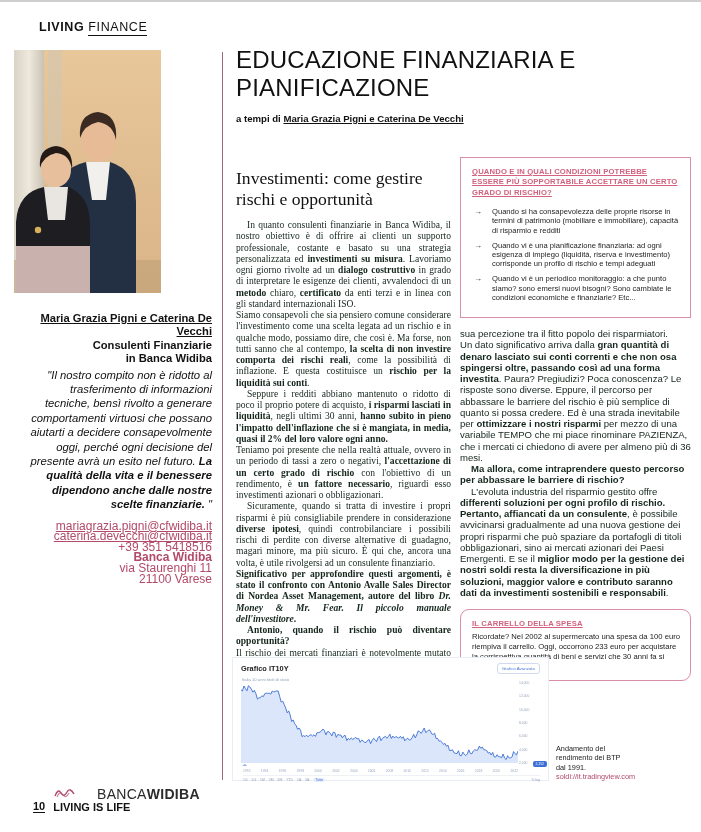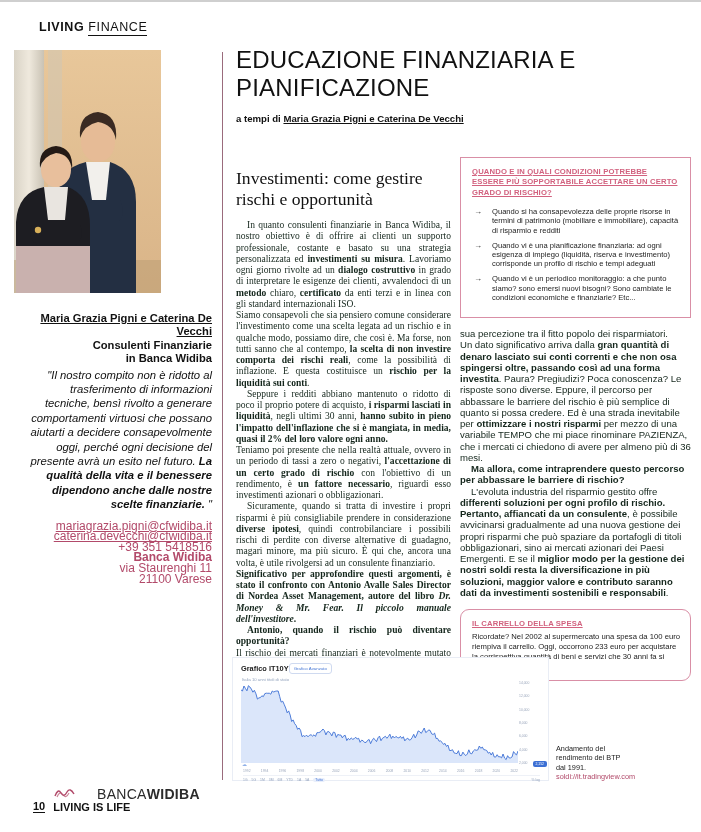--- a/index.html
+++ b/index.html
@@ -79,21 +79,21 @@
            font-family:"Liberation Sans",sans-serif;font-size:7.6px;line-height:9.2px;color:#1c1c1c;}
   .pbox li .arw{position:absolute;left:2px;top:0px;color:#1c1c1c;font-size:8px;}
   .pbox-body{font-family:"Liberation Sans",sans-serif;font-size:7.7px;line-height:9.6px;
              color:#1c1c1c;margin-top:3px;}
 
   .box2{margin-top:11px;border-radius:9px;}
 
   
   .chartwrap{position:absolute;left:232px;top:657px;width:317px;height:124px;
              background:#fff;border:1px solid #e9edf5;box-sizing:border-box;}
-  .chart-head{display:flex;align-items:center;padding:5px 8px 0 8px;}
+  .chart-head{display:flex;justify-content:space-between;align-items:center;padding:5px 8px 0 8px;}
   .chart-title{font-family:"Liberation Sans",sans-serif;font-size:7.4px;font-weight:bold;color:#222;}
   .chart-btn{font-family:"Liberation Sans",sans-serif;font-size:4.4px;color:#4a7ad6;
              border:1px solid #cfdaf0;border-radius:3px;padding:2px 4px;background:#fff;white-space:nowrap;}
   .chart-sub{font-family:"Liberation Sans",sans-serif;font-size:4.2px;color:#93a3bd;padding:3px 0 0 9px;}
   .plot{position:relative;margin:1px 30px 0 8px;height:80px;}
   .plot svg{display:block;width:100%;height:80px;}
   .yaxis{position:absolute;right:-29px;top:-2px;width:28px;height:84px;
          display:flex;flex-direction:column;justify-content:space-between;}
   .yaxis span{font-family:"Liberation Sans",sans-serif;font-size:3.4px;color:#9aa6bb;text-align:left;}
   .ylast{position:absolute;right:-29px;bottom:-4px;background:#3b6fd4;color:#fff;

